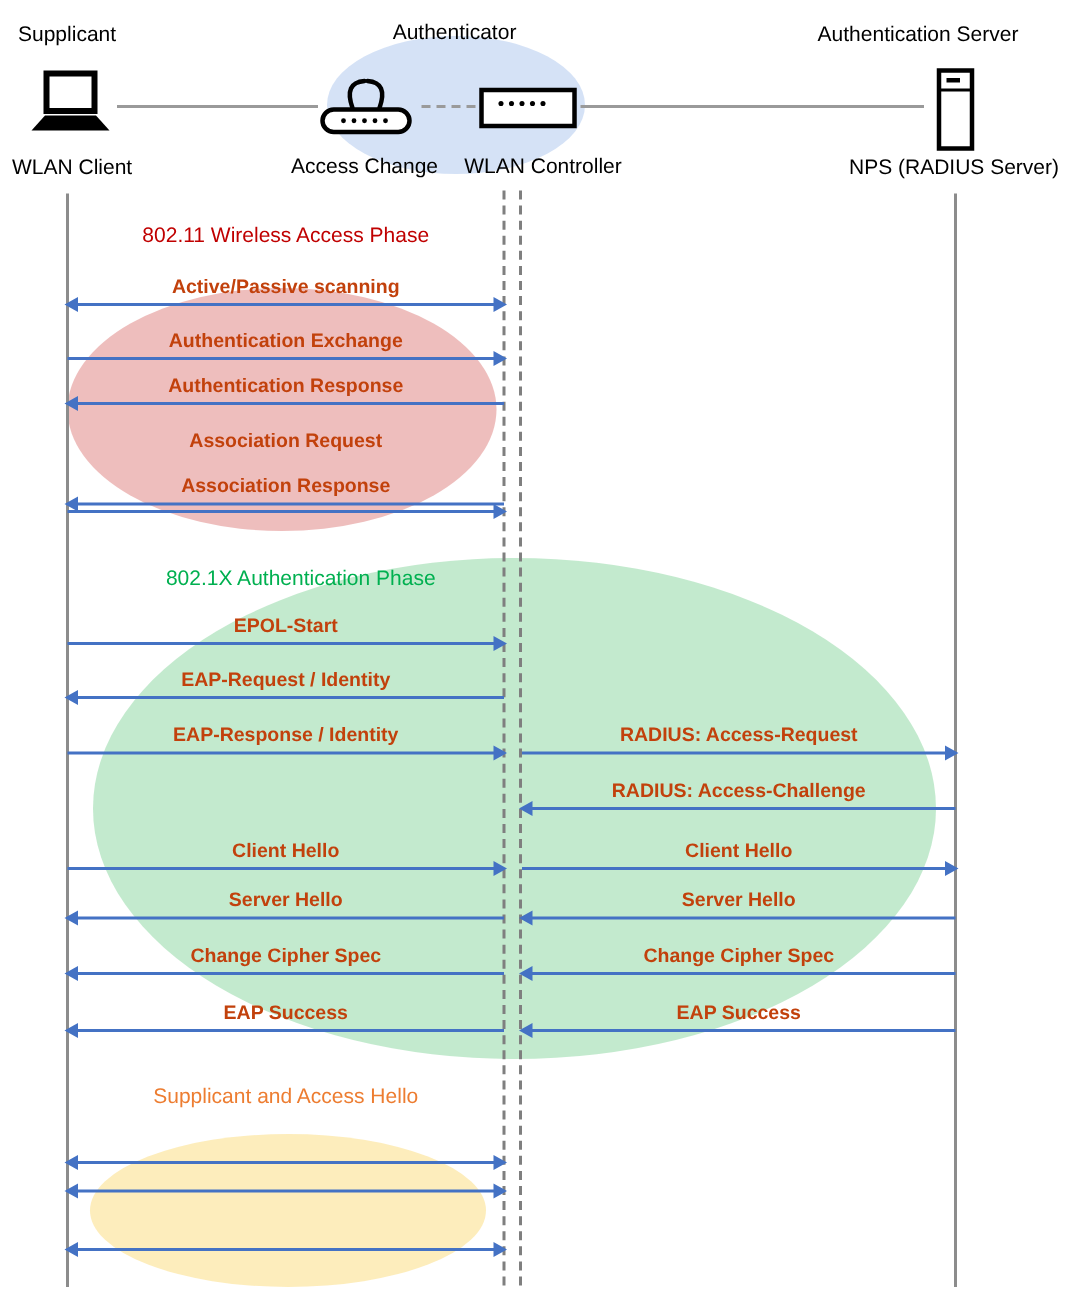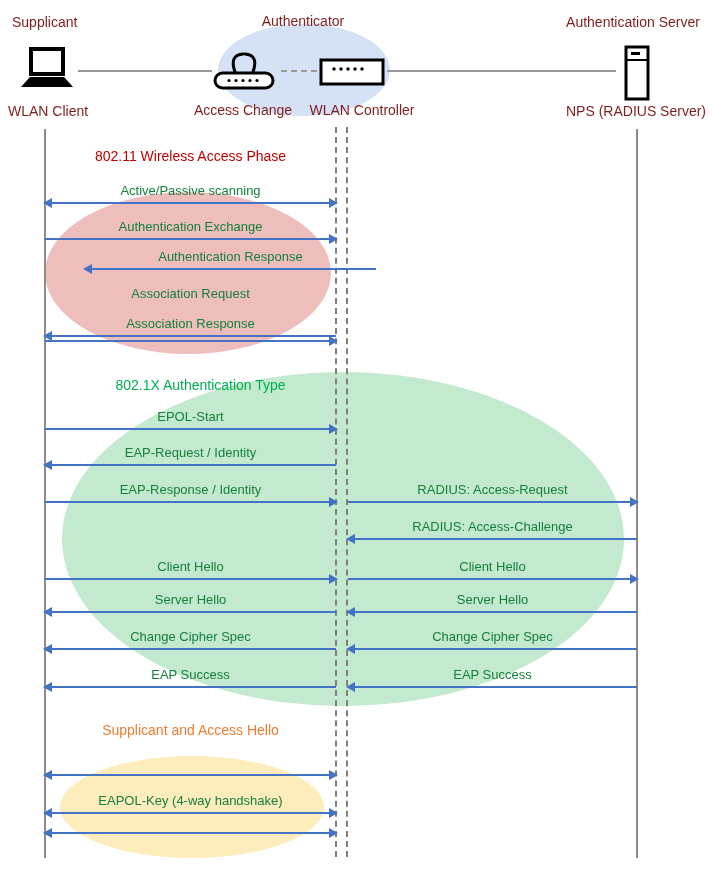--- a/index.html
+++ b/index.html
@@ -6,32 +6,32 @@
   body{font-family:"Liberation Sans",sans-serif;color:#1a1a1a;}
   #canvas{position:relative;width:713px;height:875px;background:#ffffff;overflow:hidden;}
 
   .ellipse{position:absolute;border-radius:50%;z-index:0;}
   .lifeline{position:absolute;width:0;border-left:2px solid #8c8c8c;z-index:1;}
   .lifeline.dashed{border-left-style:dashed;border-left-color:#7f7f7f;}
   .hline{position:absolute;height:0;border-top:2px solid #9a9a9a;z-index:1;}
   .hline.dashed{border-top-style:dashed;}
   .icon{position:absolute;z-index:2;}
 
-  .role-label,.device-label{position:absolute;z-index:2;font-size:14px;white-space:nowrap;color:#7f1d1d;}
+  .role-label,.device-label{position:absolute;z-index:2;font-size:14px;white-space:nowrap;color:#000000;}
   .centered{text-align:center;}
 
   .phase-title{position:absolute;z-index:3;font-size:14px;text-align:center;line-height:19px;white-space:nowrap;}
   .phase-title.red{color:#C00000;}
   .phase-title.green{color:#00B050;}
   .phase-title.orange{color:#ED7D31;}
 
   .msg{position:absolute;display:flex;flex-direction:column;align-items:center;z-index:3;}
   .lane-left{left:45px;width:291px;}
   .lane-right{left:348px;width:289px;}
-  .msg .label{font-size:13px;line-height:16px;margin-bottom:3px;white-space:nowrap;color:#15803d;}
+  .msg .label{font-size:13px;line-height:16px;margin-bottom:3px;white-space:nowrap;color:#c2410c;font-weight:bold;}
   .msg .line{position:relative;width:100%;height:2px;background:#4472C4;}
   .dir-right .line::after,.dir-both .line::after{
     content:"";position:absolute;right:-2px;top:-4px;width:0;height:0;
     border-style:solid;border-width:5px 0 5px 9px;
     border-color:transparent transparent transparent #4472C4;}
   .dir-left .line::before,.dir-both .line::before{
     content:"";position:absolute;left:-2px;top:-4px;width:0;height:0;
     border-style:solid;border-width:5px 9px 5px 0;
     border-color:transparent #4472C4 transparent transparent;}
 </style>
@@ -44,21 +44,21 @@
   <div class="ellipse" style="left:45px;top:192px;width:286px;height:162px;background:rgba(224,136,134,0.55);"></div>
   <div class="ellipse" style="left:62px;top:372px;width:562px;height:334px;background:rgba(146,216,166,0.55);"></div>
   <div class="ellipse" style="left:60px;top:756px;width:264px;height:102px;background:rgba(250,214,106,0.45);"></div>
 
   <div class="hline" style="left:78px;top:70px;width:134px;"></div>
   <div class="hline dashed" style="left:281px;top:70px;width:36px;"></div>
   <div class="hline" style="left:387px;top:70px;width:229px;"></div>
 
   <div class="role-label" style="left:12px;top:14px;">Supplicant</div>
   <div class="role-label centered" style="left:253px;top:13px;width:100px;">Authenticator</div>
-  <div class="role-label centered" style="left:553px;top:14px;width:160px;text-align:center;">Authentication Server</div>
+  <div class="role-label centered" style="left:532px;top:14px;width:160px;text-align:center;">Authentication Server</div>
 
   <div class="icon" style="left:18px;top:46px;">
     <svg width="58" height="46" viewBox="0 0 58 46">
       <rect x="13" y="3" width="32" height="25" fill="#ffffff" stroke="#000000" stroke-width="4"></rect>
       <path d="M3 41 L12 31 H46 L55 41 Z" fill="#000000"></path>
     </svg>
   </div>
   <div class="icon" style="left:213px;top:48px;">
     <svg width="62" height="44" viewBox="0 0 62 44">
       <path d="M22 24 Q16 7 30 6" fill="none" stroke="#000000" stroke-width="3" stroke-linecap="round"></path>
@@ -93,34 +93,34 @@
   <div class="device-label centered" style="left:193px;top:102px;width:100px;">Access Change</div>
   <div class="device-label centered" style="left:302px;top:102px;width:120px;">WLAN Controller</div>
   <div class="device-label centered" style="left:563px;top:103px;width:146px;">NPS (RADIUS Server)</div>
 
   <div class="lifeline" style="left:44px;top:129px;height:729px;"></div>
   <div class="lifeline dashed" style="left:335px;top:127px;height:730px;"></div>
   <div class="lifeline dashed" style="left:346px;top:127px;height:730px;"></div>
   <div class="lifeline" style="left:636px;top:129px;height:729px;"></div>
 
   <div class="phase-title red" style="left:45px;top:147px;width:291px;">802.11 Wireless Access Phase</div>
-  <div class="phase-title green" style="left:55px;top:376px;width:291px;">802.1X Authentication Type</div>
+  <div class="phase-title green" style="left:55px;top:376px;width:291px;">802.1X Authentication Phase</div>
   <div class="phase-title orange" style="left:45px;top:721px;width:291px;">
     <div>Supplicant and Access Hello</div>
   </div>
 
   <div class="msg lane-left dir-both" style="top:183px;">
     <span class="label">Active/Passive scanning</span>
     <div class="line"></div>
   </div>
   <div class="msg lane-left dir-right" style="top:219px;">
     <span class="label">Authentication Exchange</span>
     <div class="line"></div>
   </div>
-  <div class="msg lane-left dir-left" style="top:249px;margin-left:40px;">
+  <div class="msg lane-left dir-left" style="top:249px;">
     <span class="label">Authentication Response</span>
     <div class="line"></div>
   </div>
   <div class="msg lane-left dir-right" style="top:286px;gap:35px;">
     <span class="label">Association Request</span>
     <div class="line"></div>
   </div>
   <div class="msg lane-left dir-left" style="top:316px;">
     <span class="label">Association Response</span>
     <div class="line"></div>
@@ -176,20 +176,19 @@
   </div>
   <div class="msg lane-right dir-left" style="top:667px;">
     <span class="label">EAP Success</span>
     <div class="line"></div>
   </div>
 
   <div class="msg lane-left dir-both" style="top:774px;">
     <div class="line"></div>
   </div>
   <div class="msg lane-left dir-both" style="top:793px;">
-    <span class="label">EAPOL-Key (4-way handshake)</span>
     <div class="line"></div>
   </div>
   <div class="msg lane-left dir-both" style="top:832px;">
     <div class="line"></div>
   </div>
 
 </div>
 
 </body></html>

